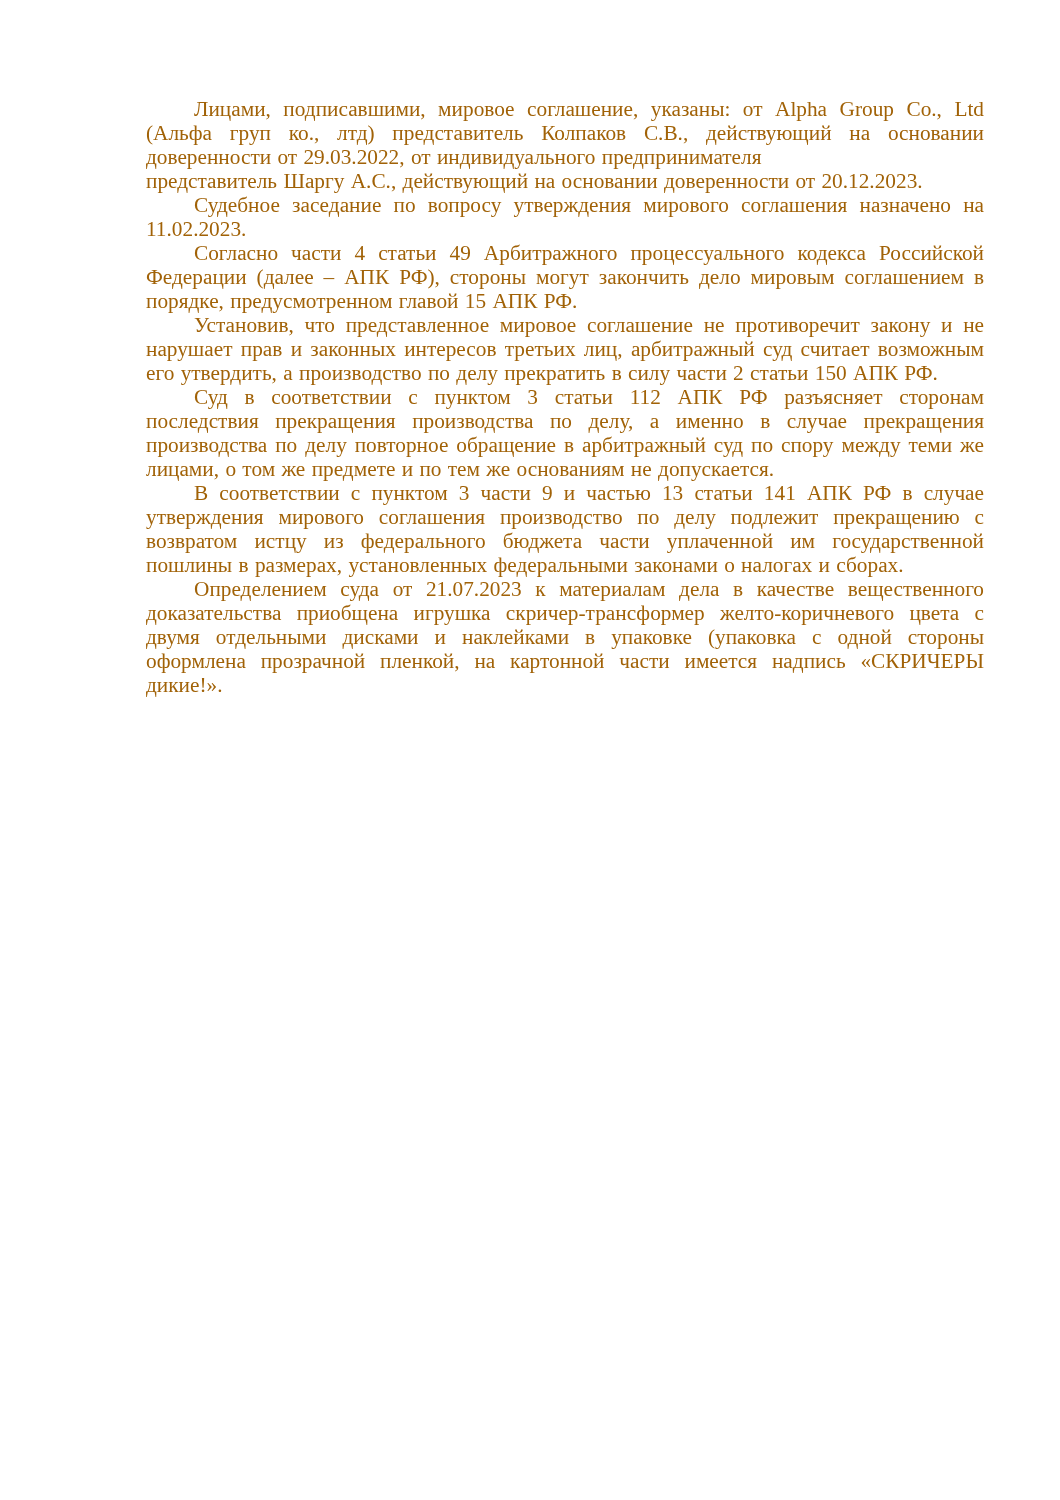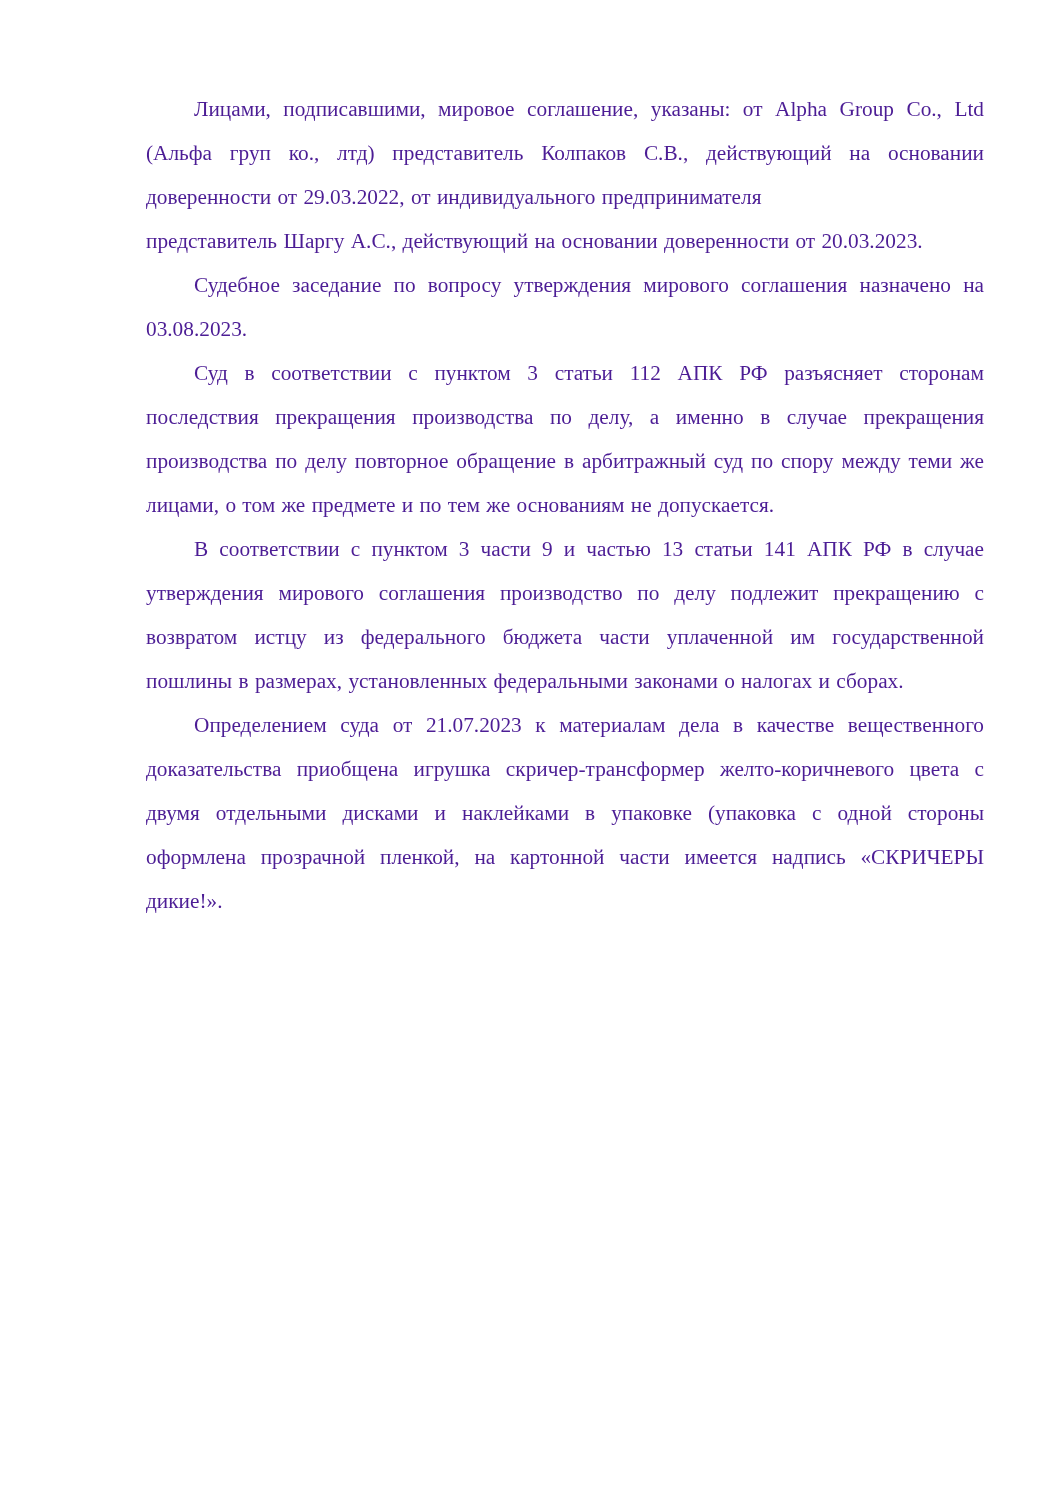--- a/index.html
+++ b/index.html
@@ -12,44 +12,46 @@
     width: 1060px;
     height: 1500px;
     background: #ffffff;
     overflow: hidden;
     font-family: "Liberation Serif", "DejaVu Serif", serif;
     color: #000000;
   }
   .text-block {
     position: absolute;
     left: 146px;
-    top: 87px;
+    top: 97px;
     width: 838px;
     font-size: 21.3px;
-    line-height: 44px;
+    line-height: 24px;
     text-align: justify;
-    color: #4c1d95;
+    color: #a16207;
   }
   .para {
     margin: 0;
     padding: 0;
     text-indent: 48px;
     word-spacing: 1px;
   }
 </style>
 </head>
 <body>
 
 <div class="page">
   <div class="text-block">
 
     <div class="para">
       <span>Лицами, подписавшими, мировое соглашение, указаны: от Alpha Group Co., Ltd (Альфа груп ко., лтд) представитель Колпаков С.В., действующий на основании доверенности от 29.03.2022, от индивидуального предпринимателя</span><br>
-      <span>представитель Шаргу А.С., действующий на основании доверенности от 20.03.2023.</span>
+      <span>представитель Шаргу А.С., действующий на основании доверенности от 20.12.2023.</span>
     </div>
 
-    <div class="para">Судебное заседание по вопросу утверждения мирового соглашения назначено на 03.08.2023.</div>
+    <div class="para">Судебное заседание по вопросу утверждения мирового соглашения назначено на 11.02.2023.</div>
+    <div class="para">Согласно части 4 статьи 49 Арбитражного процессуального кодекса Российской Федерации (далее – АПК РФ), стороны могут закончить дело мировым соглашением в порядке, предусмотренном главой 15 АПК РФ.</div>
+    <div class="para">Установив, что представленное мировое соглашение не противоречит закону и не нарушает прав и законных интересов третьих лиц, арбитражный суд считает возможным его утвердить, а производство по делу прекратить в силу части 2 статьи 150 АПК РФ.</div>
     <div class="para">Суд в соответствии с пунктом 3 статьи 112 АПК РФ разъясняет сторонам последствия прекращения производства по делу, а именно в случае прекращения производства по делу повторное обращение в арбитражный суд по спору между теми же лицами, о том же предмете и по тем же основаниям не допускается.</div>
     <div class="para">В соответствии с пунктом 3 части 9 и частью 13 статьи 141 АПК РФ в случае утверждения мирового соглашения производство по делу подлежит прекращению с возвратом истцу из федерального бюджета части уплаченной им государственной пошлины в размерах, установленных федеральными законами о налогах и сборах.</div>
     <div class="para">Определением суда от 21.07.2023 к материалам дела в качестве вещественного доказательства приобщена игрушка скричер-трансформер желто-коричневого цвета с двумя отдельными дисками и наклейками в упаковке (упаковка с одной стороны оформлена прозрачной пленкой, на картонной части имеется надпись «СКРИЧЕРЫ дикие!».</div>
 
   </div>
 </div>
 
 </body></html>

